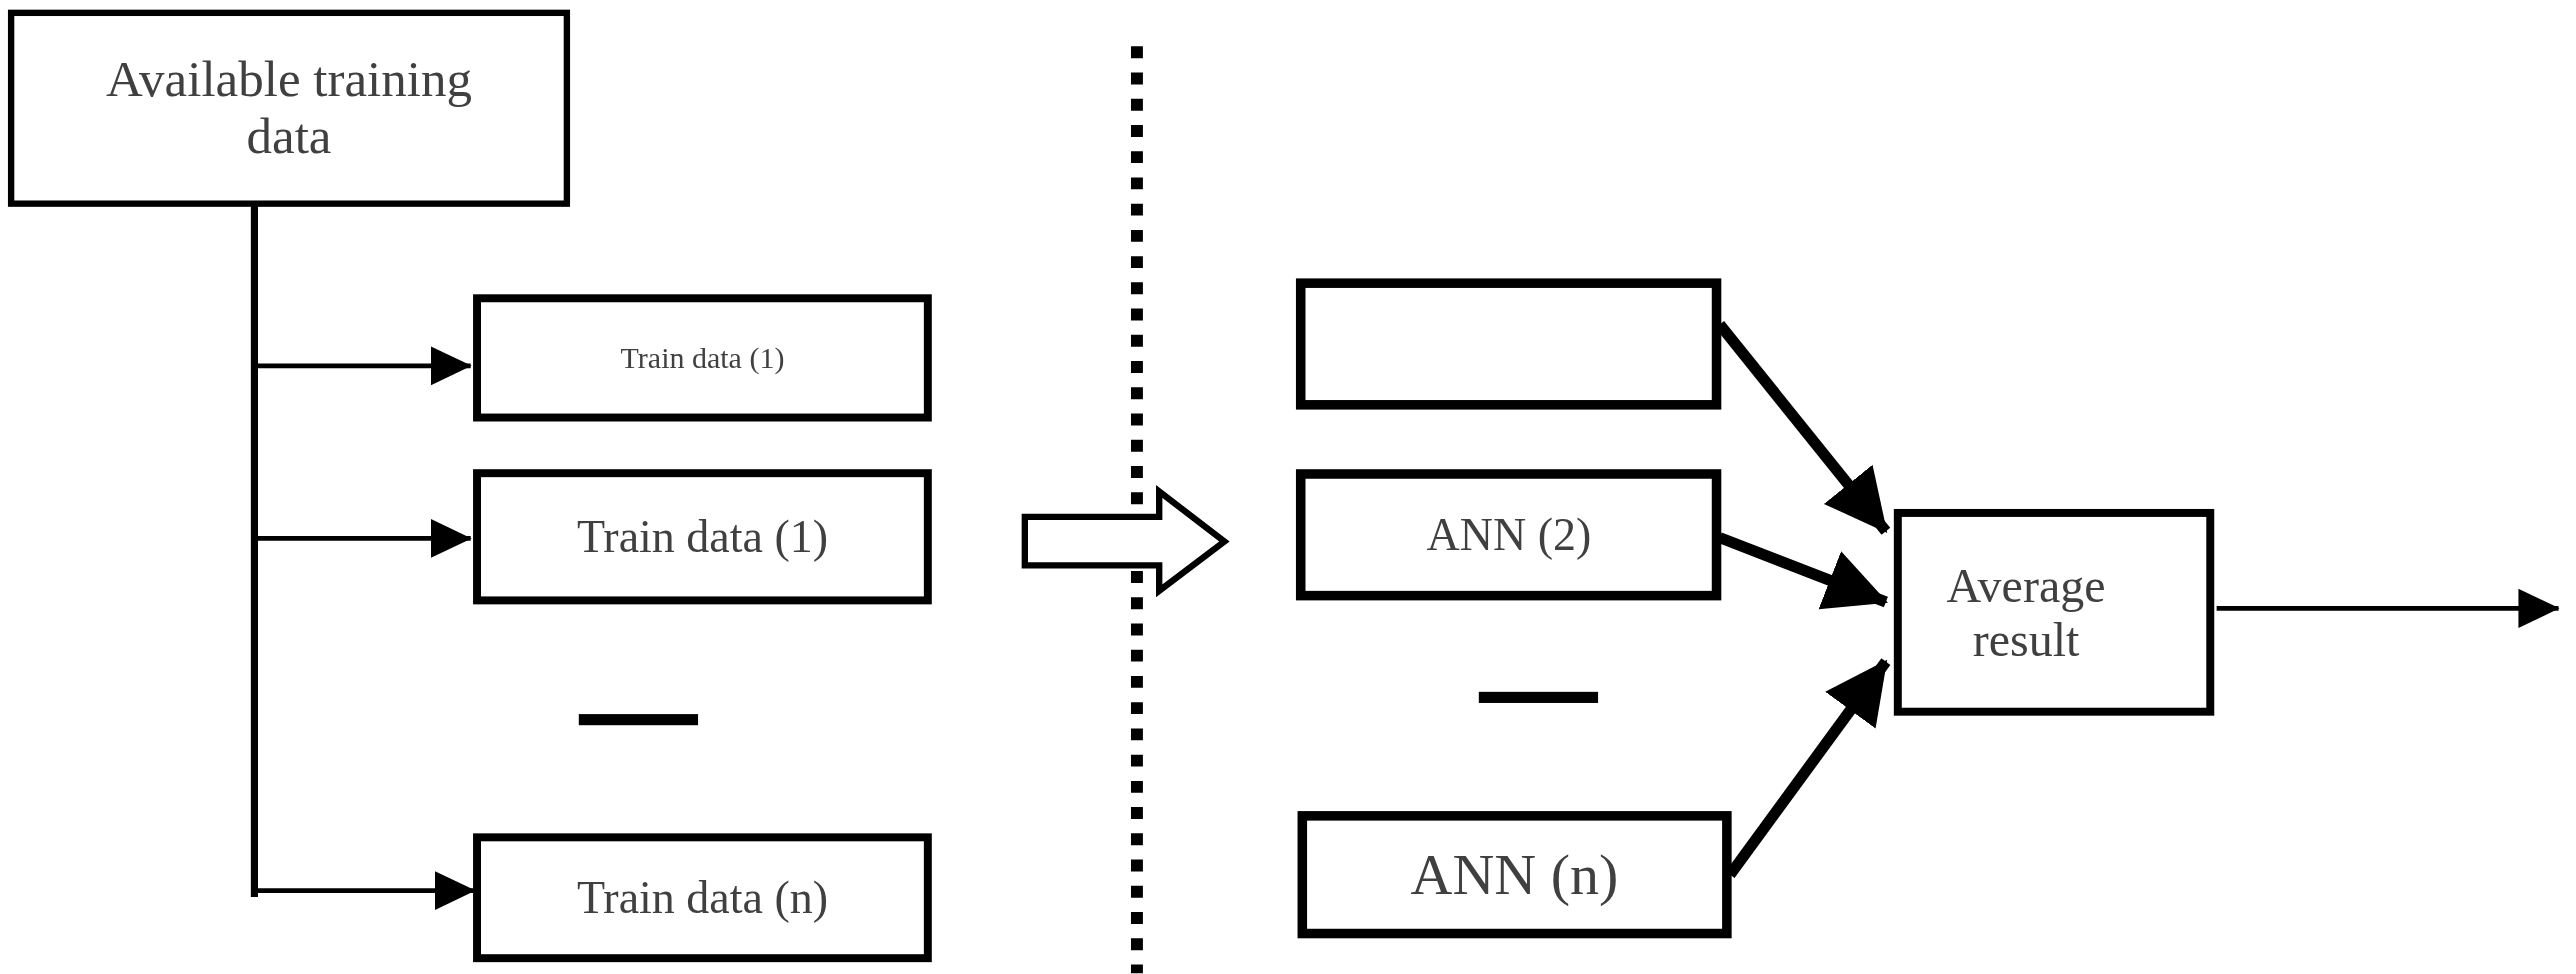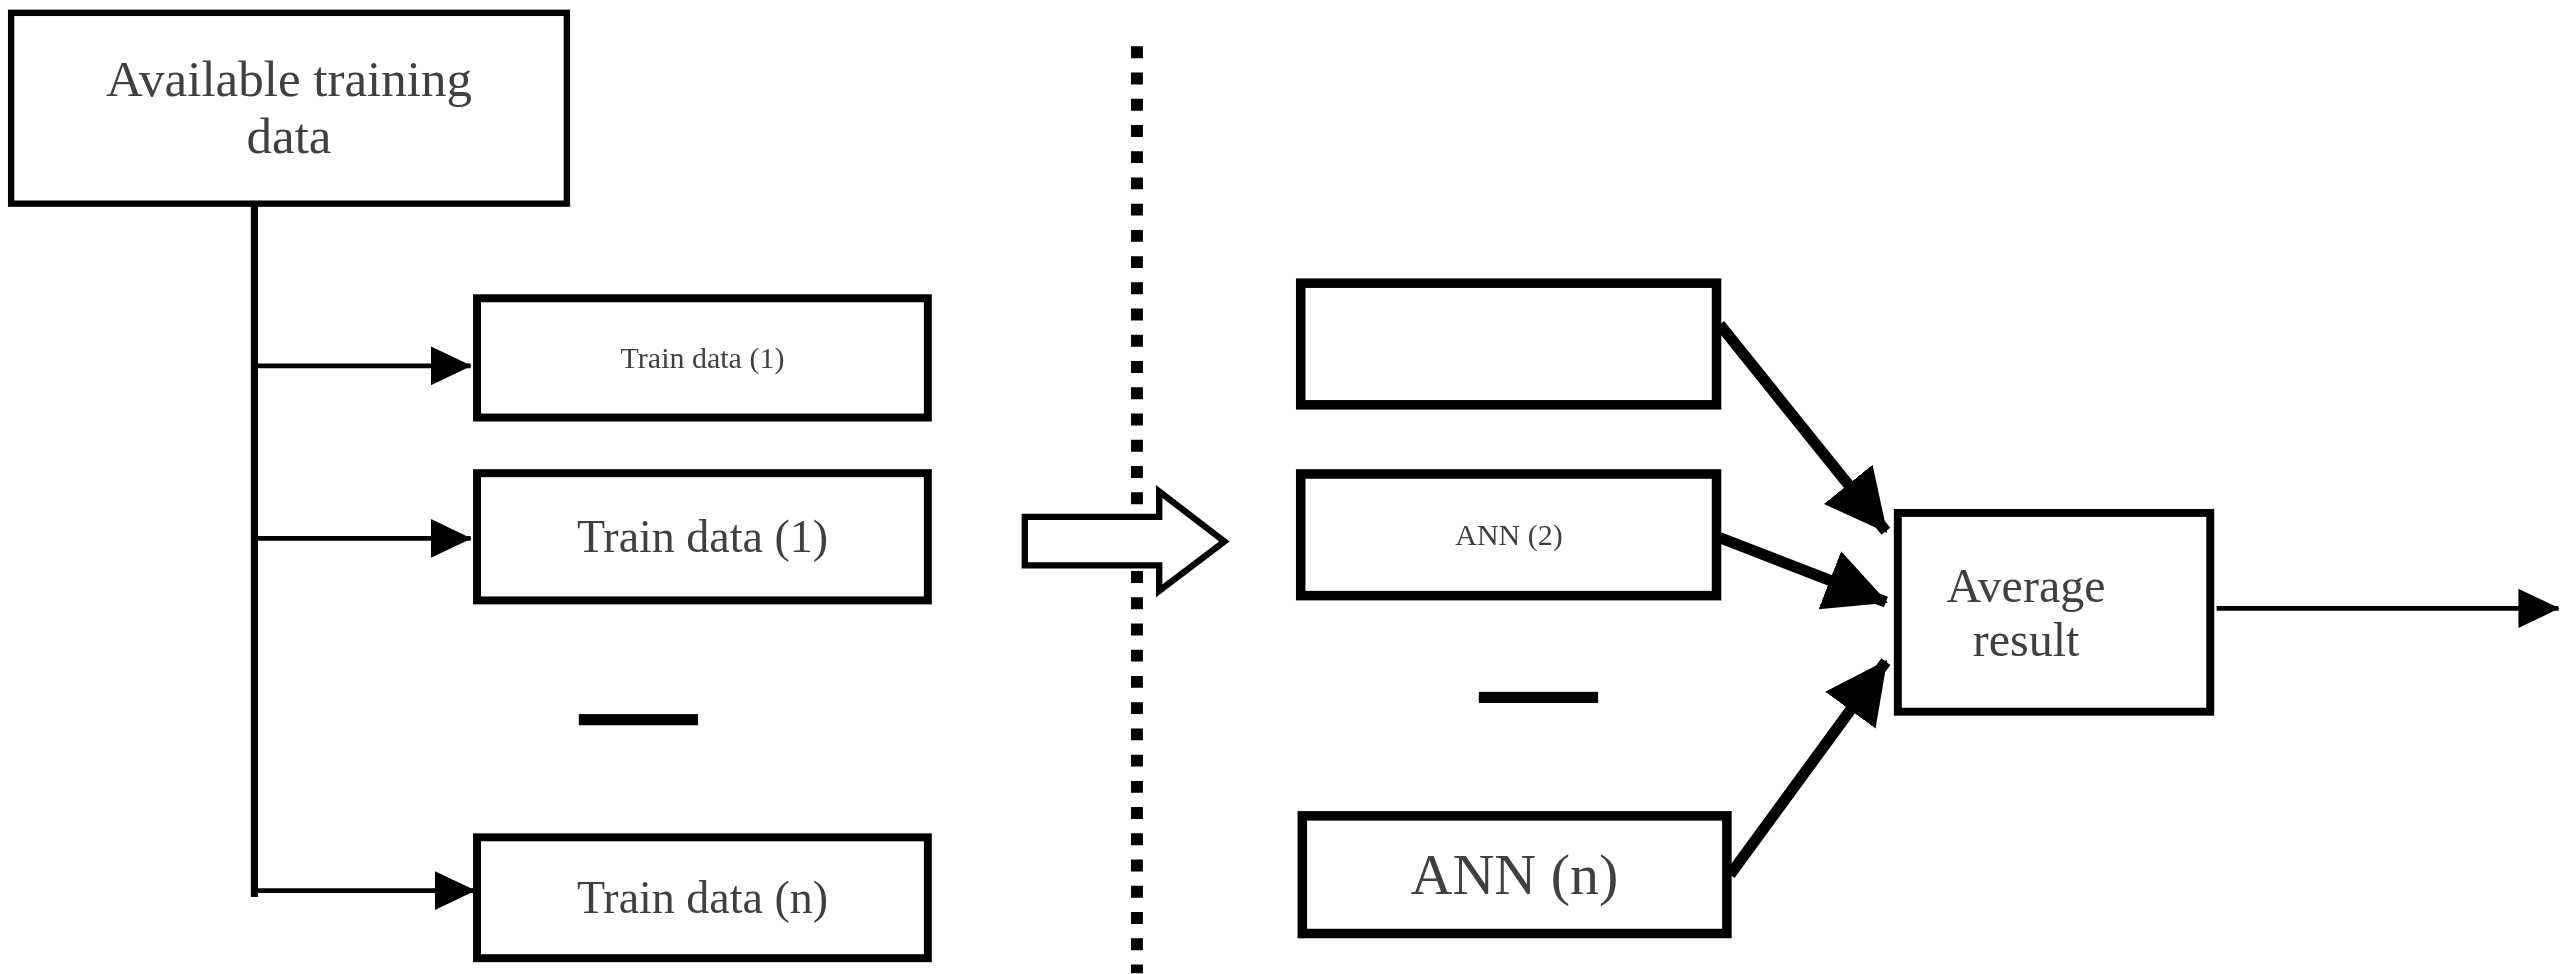--- a/index.html
+++ b/index.html
@@ -92,21 +92,21 @@
   <div class="node-label" style="left:11px; top:12.7px; width:556px; height:191px; font-size:51px;">Available training
 data</div>
 
   <div class="node-label" style="left:477px; top:298px; width:451px; height:119px; font-size:30px;">Train data (1)</div>
 
   <div class="node-label" style="left:477px; top:473px; width:451px; height:127px; font-size:46px;">Train data (1)</div>
 
   <div class="node-label" style="left:477px; top:837px; width:451px; height:121px; font-size:46px;">Train data (n)</div>
 
 
-  <div class="node-label" style="left:1301px; top:474px; width:416px; height:122px; font-size:30px;">ANN (2)</div>
+  <div class="node-label" style="left:1301px; top:474px; width:416px; height:122px; font-size:46px;">ANN (2)</div>
 
   <div class="node-label" style="left:1302px; top:816px; width:425px; height:118px; font-size:58px;">ANN (n)</div>
 
   <div class="node-label" style="left:1870px; top:513px; width:312px; height:199px; font-size:48px;">Average
 result</div>
 
 </div>
 
 
 </body></html>

